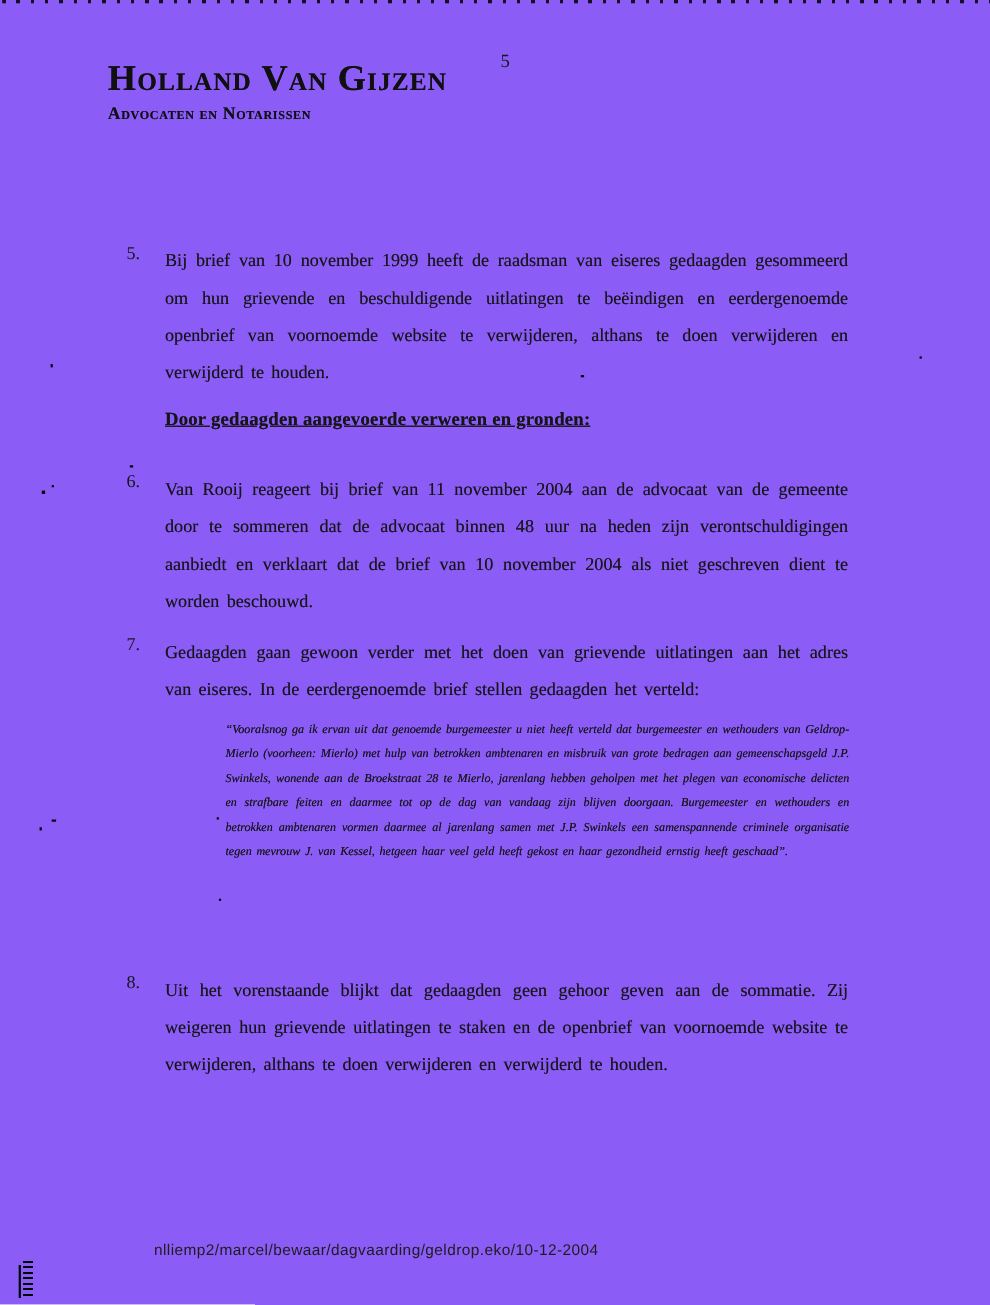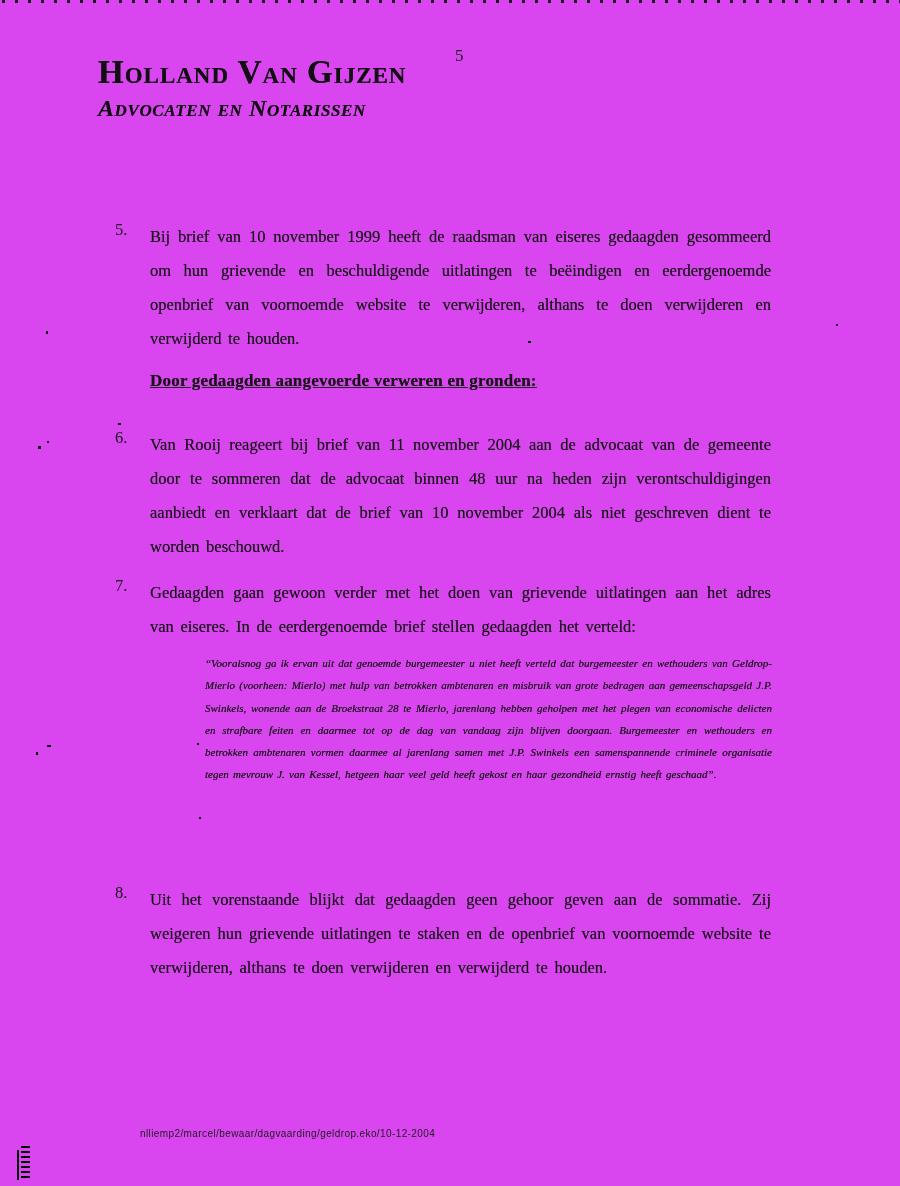--- a/index.html
+++ b/index.html
@@ -6,21 +6,21 @@
   html, body { background: #ffffff; }
   body {
     width: 900px; height: 1186px;
     position: relative;
     overflow: hidden;
     font-family: "Liberation Serif", serif;
     color: #161616;
   }
   .page {
     position: absolute; inset: 0;
-    background: #d946ef;
+    background: #8b5cf6;
   }
   
   .dotted-edge {
     position: absolute; top: 0; left: 2px; right: 0; height: 3px;
     background: repeating-linear-gradient(90deg, #000 0 3px, transparent 3px 13px);
     opacity: .85;
   }
   
   .logo { position: absolute; left: 98px; top: 56px; }
   .firm-name {
@@ -29,26 +29,25 @@
     font-style: normal;
     font-size: 33px;
     letter-spacing: 1px;
     line-height: 1;
     color: #101010;
     text-shadow: 0 0 .6px rgba(0,0,0,.7);
   }
   .firm-subtitle {
     font-variant: small-caps;
     font-weight: 700;
-    font-size: 24px;
+    font-size: 16px;
     letter-spacing: .6px;
     margin-top: 6px;
     color: #101010;
     text-shadow: 0 0 .5px rgba(0,0,0,.6);
-    font-style: italic;
   }
   .page-number {
     position: absolute; left: 455px; top: 46px;
     font-size: 17px;
   }
   
   .para {
     position: absolute; left: 115px; width: 656px;
   }
   .para .num {
@@ -77,21 +76,21 @@
     font-style: italic;
     font-size: 11px;
     line-height: 22.3px;
     text-align: justify;
     word-spacing: 1.5px;
     text-shadow: 0 0 .5px rgba(0,0,0,.65);
   }
   .footer-ref {
     position: absolute; left: 140px; top: 1128px;
     font-family: "Liberation Sans", sans-serif;
-    font-size: 10px;
+    font-size: 14px;
     letter-spacing: .4px;
     color: #1d1d1d;
   }
   
   .edge-stamp {
     position: absolute; left: 21px; top: 1146px;
     width: 9px; height: 34px;
     background: repeating-linear-gradient(180deg, #000 0 2px, transparent 2px 5px);
   }
   .edge-stamp::before {

